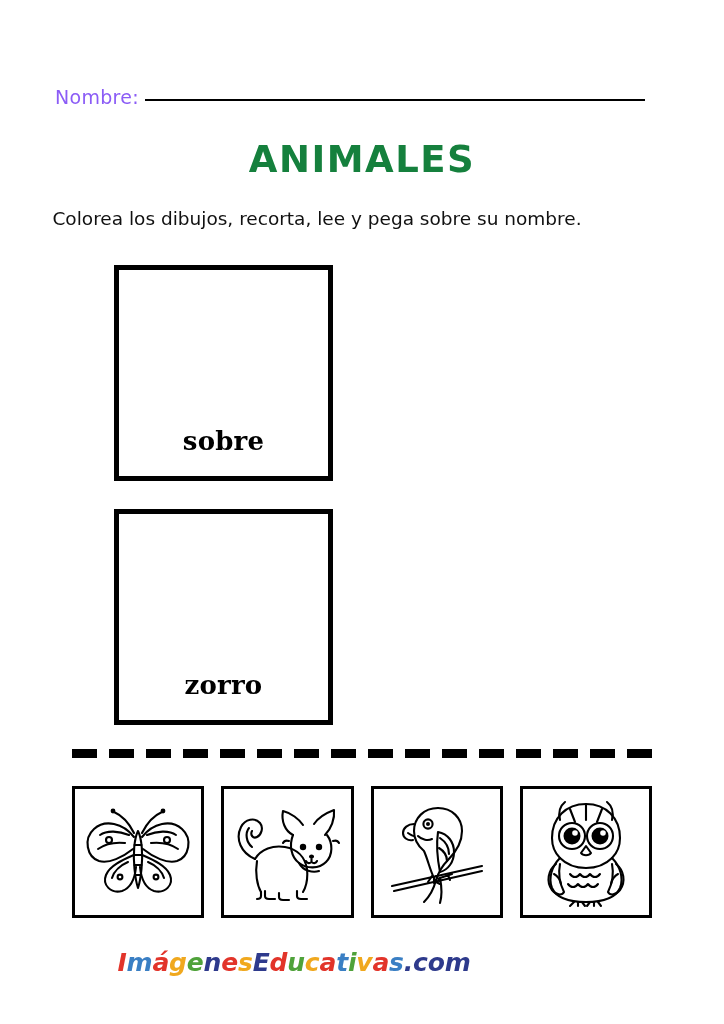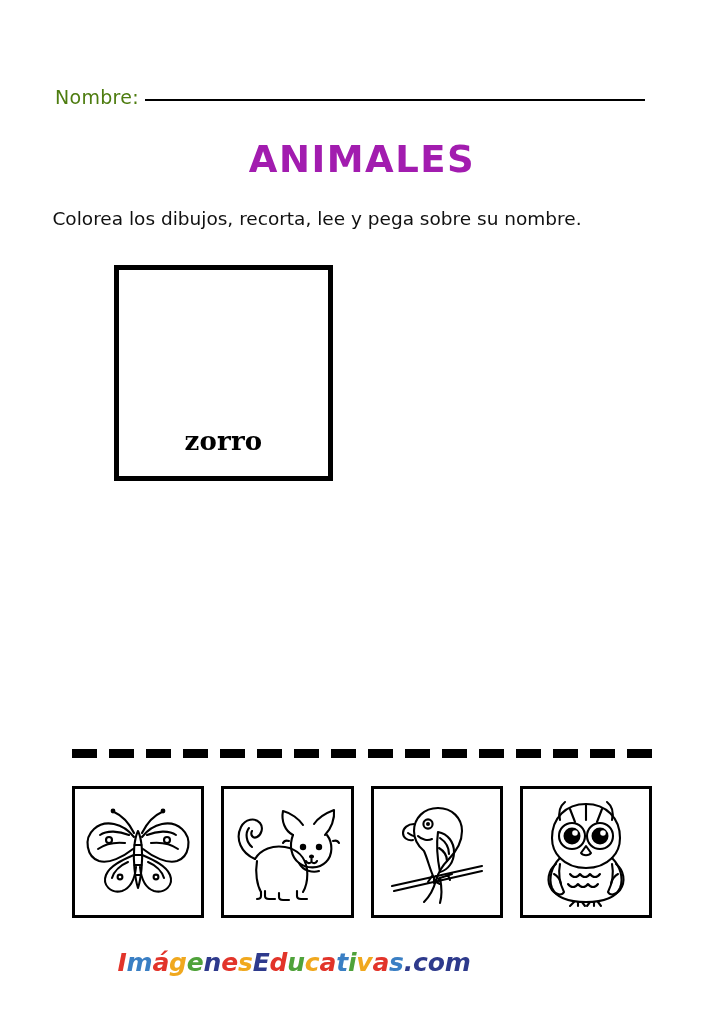--- a/index.html
+++ b/index.html
@@ -23,21 +23,21 @@
     top: 86px;
     left: 55px;
     width: 590px;
     display: flex;
     align-items: baseline;
   }
   .name-label {
     font-family: "DejaVu Sans", sans-serif;
     font-size: 19px;
     letter-spacing: 0.3px;
-    color: #4d7c0f;
+    color: #8b5cf6;
     white-space: nowrap;
   }
   .name-line {
     flex: 1;
     height: 0;
     border-bottom: 2.5px solid #000;
     margin-left: 6px;
     position: relative;
     top: -3px;
   }
@@ -46,21 +46,21 @@
   .title {
     position: absolute;
     top: 138px;
     left: 0;
     width: 724px;
     text-align: center;
     font-family: "DejaVu Sans", sans-serif;
     font-weight: bold;
     font-size: 37px;
     letter-spacing: 1.5px;
-    color: #a21caf;
+    color: #15803d;
   }
 
   
   .instruction {
     position: absolute;
     top: 208px;
     left: 0;
     width: 634px;
     text-align: center;
     font-family: "DejaVu Sans", sans-serif;
@@ -159,24 +159,27 @@
   <div class="name-line"></div>
 </div>
 
 <div class="title">ANIMALES</div>
 
 <div class="instruction">Colorea los dibujos, recorta, lee y pega sobre su nombre.</div>
 
 <div class="boxes">
   <div class="box-row">
     <div class="answer-box">
+      <div class="answer-word">sobre</div>
+    </div>
+  </div>
+  <div class="box-row">
+    <div class="answer-box">
       <div class="answer-word">zorro</div>
     </div>
-  </div>
-  <div class="box-row">
   </div>
 </div>
 
 <div class="cut-line">
   <div class="dash"></div>
   <div class="dash"></div>
   <div class="dash"></div>
   <div class="dash"></div>
   <div class="dash"></div>
   <div class="dash"></div>

